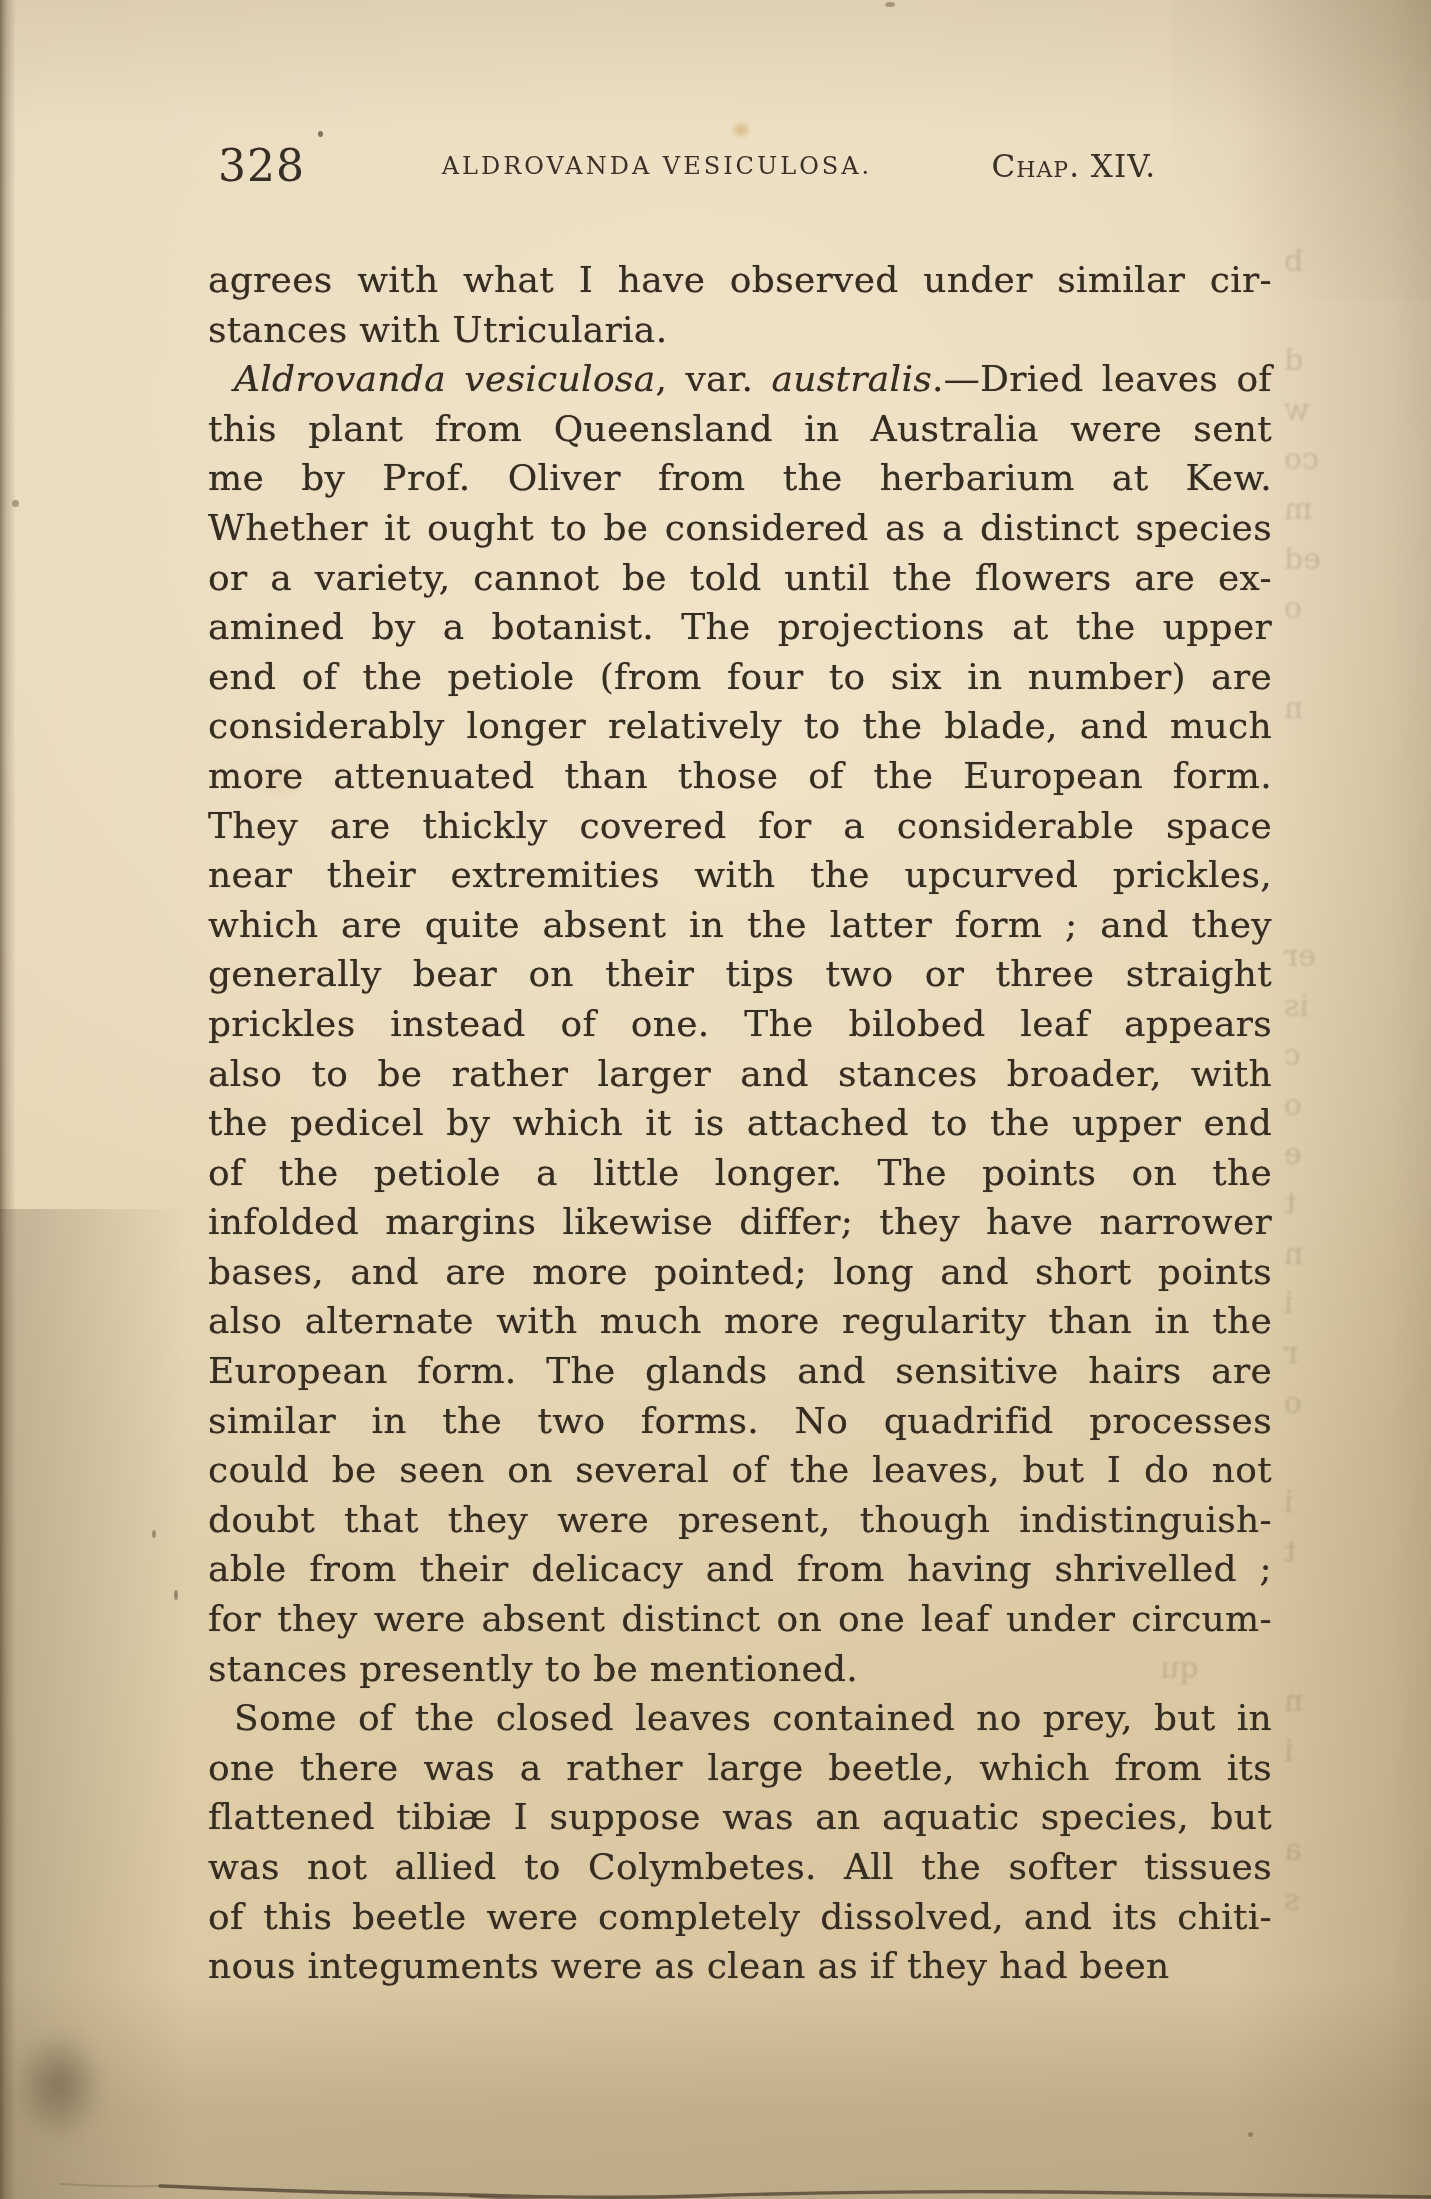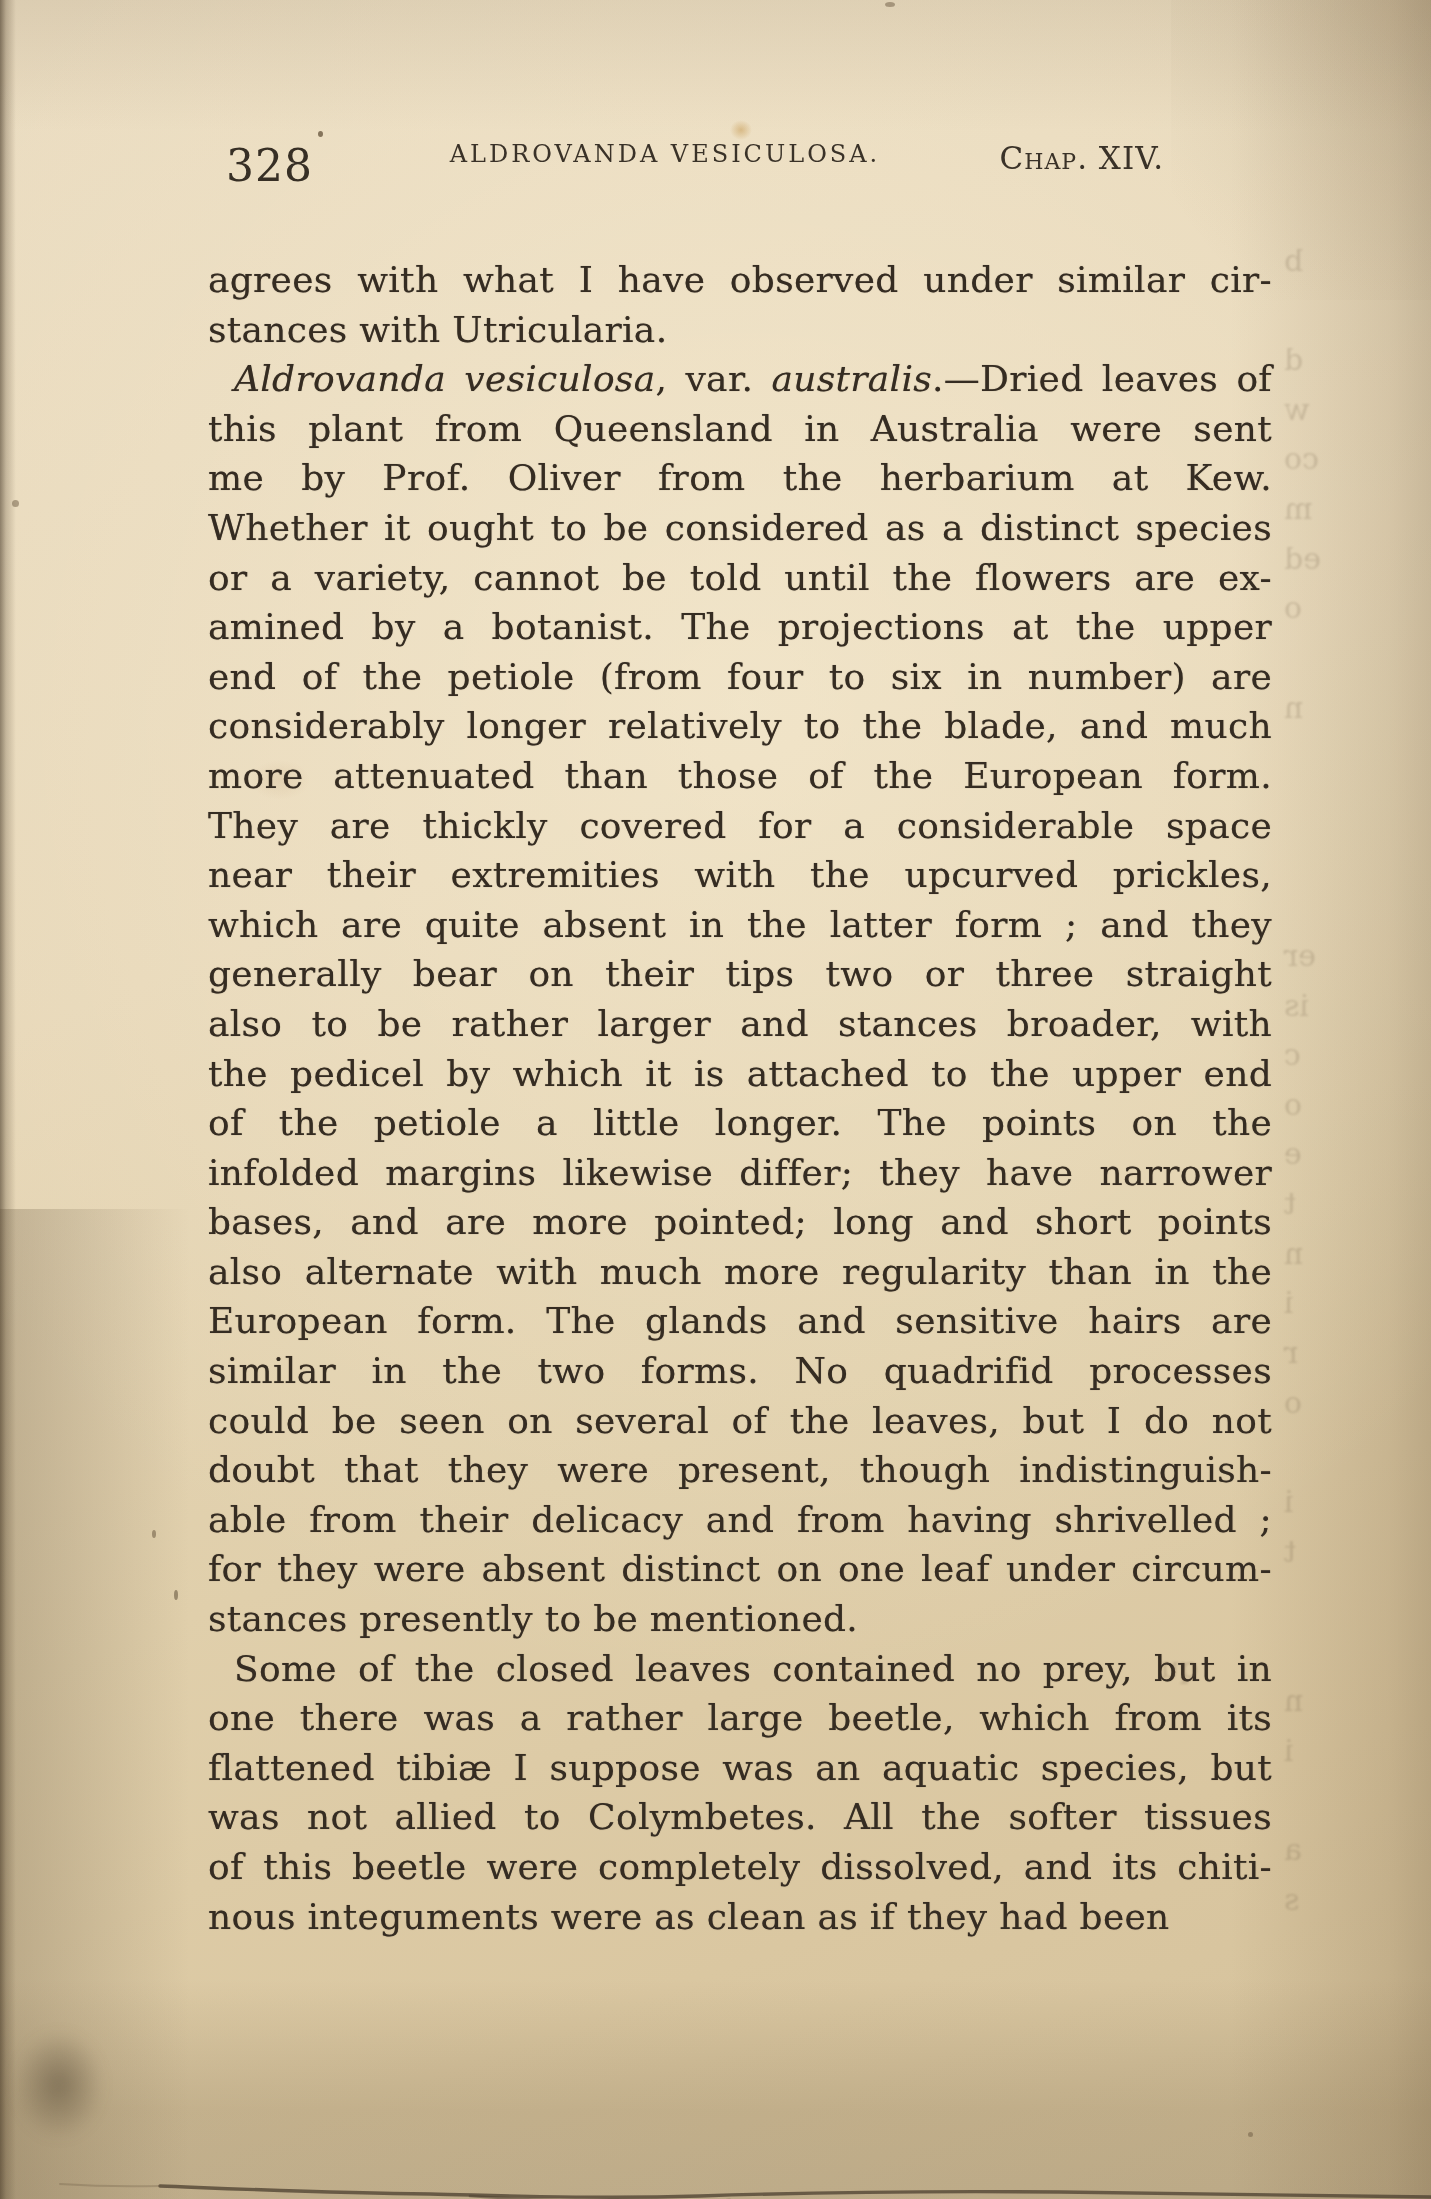--- a/index.html
+++ b/index.html
@@ -47,22 +47,22 @@
     position:absolute;border-radius:50%;
     pointer-events:none;
   }
   .stain.s1{left:730px;top:120px;width:22px;height:20px;
     background:radial-gradient(closest-side, rgba(190,140,60,0.45), rgba(190,140,60,0));}
   .stain.s2{left:250px;top:760px;width:60px;height:40px;
     background:radial-gradient(closest-side, rgba(160,120,70,0.12), rgba(160,120,70,0));}
   .speck{position:absolute;background:var(--ink-faint);border-radius:50%;opacity:0.8;}
 
   .header-row{
-    position:absolute;left:208px;top:140px;width:1064px;
-    display:flex;align-items:flex-start;
+    position:absolute;left:200px;top:140px;width:1064px;
+    display:flex;align-items:center;
   }
   .page-number{
     width:190px;padding-left:18px;
     font-size:44px;letter-spacing:1px;color:#372f25;
   }
   .running-title{
     flex:1;text-align:center;
     font-size:24px;letter-spacing:3px;color:#3a3228;
     white-space:nowrap;
   }
@@ -133,20 +133,21 @@
       <div class="line"><span>Whether it ought to be considered as a distinct species</span></div>
       <div class="line"><span>or a variety, cannot be told until the flowers are ex-</span></div>
       <div class="line"><span>amined by a botanist. The projections at the upper</span></div>
       <div class="line"><span>end of the petiole (from four to six in number) are</span></div>
       <div class="line"><span>considerably longer relatively to the blade, and much</span></div>
       <div class="line"><span>more attenuated than those of the European form.</span></div>
       <div class="line"><span>They are thickly covered for a considerable space</span></div>
       <div class="line"><span>near their extremities with the upcurved prickles,</span></div>
       <div class="line"><span>which are quite absent in the latter form ; and they</span></div>
       <div class="line"><span>generally bear on their tips two or three straight</span></div>
+      <div class="line"><span>prickles instead of one. The bilobed leaf appears</span></div>
       <div class="line"><span>also to be rather larger and stances broader, with</span></div>
       <div class="line"><span>the pedicel by which it is attached to the upper end</span></div>
       <div class="line"><span>of the petiole a little longer. The points on the</span></div>
       <div class="line"><span>infolded margins likewise differ; they have narrower</span></div>
       <div class="line"><span>bases, and are more pointed; long and short points</span></div>
       <div class="line"><span>also alternate with much more regularity than in the</span></div>
       <div class="line"><span>European form. The glands and sensitive hairs are</span></div>
       <div class="line"><span>similar in the two forms. No quadrifid processes</span></div>
       <div class="line"><span>could be seen on several of the leaves, but I do not</span></div>
       <div class="line"><span>doubt that they were present, though indistinguish-</span></div>

